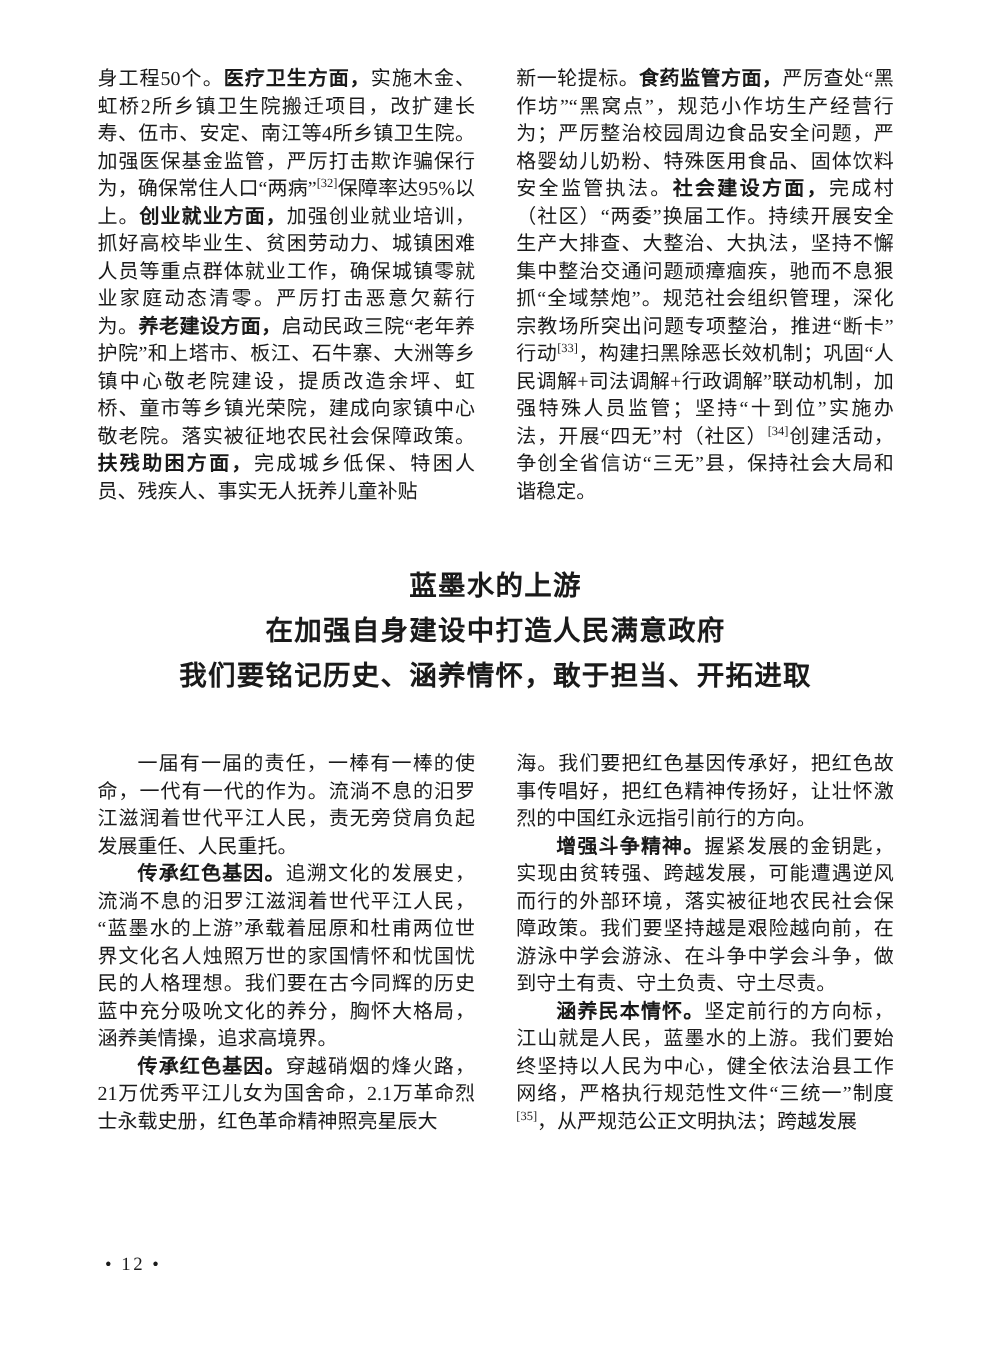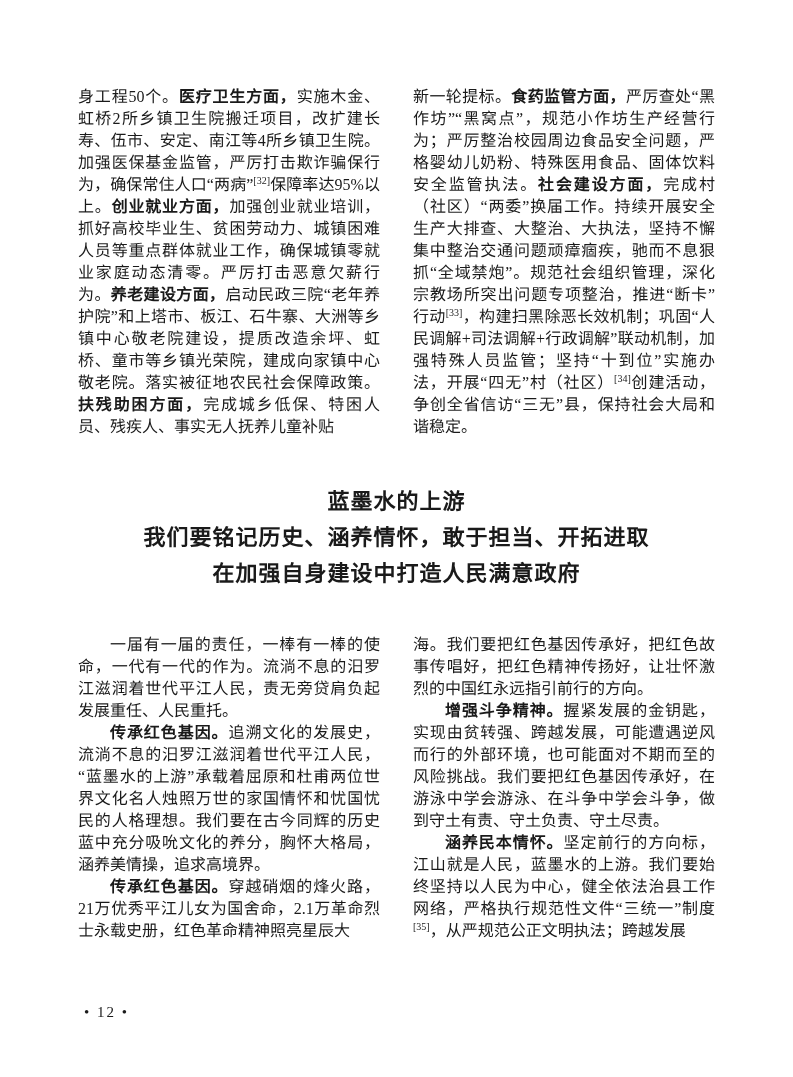--- a/index.html
+++ b/index.html
@@ -2,21 +2,21 @@
 <html lang="zh-CN"><head>
 <meta charset="utf-8">
 <style>
   html,body{margin:0;padding:0;}
   body{
     width:793px;height:1077px;background:#ffffff;color:#1a1a1a;
     font-family:"Liberation Serif","DejaVu Serif",serif;
   }
   .page{
     position:relative;width:793px;height:1077px;
-    padding:86px 78px 0 78px;box-sizing:border-box;overflow:hidden;background:#ffffff;
+    padding:53px 78px 0 78px;box-sizing:border-box;overflow:hidden;background:#ffffff;
   }
   .two-col{display:flex;gap:33px;}
   .col{
     width:302px;font-size:16px;line-height:22px;
     text-align:justify;text-justify:inter-ideograph;
   }
   .para{margin:0;text-indent:2em;}
   .cont{text-indent:0;}
   .para + .para{margin-top:0;}
   b{font-weight:700;}
@@ -34,33 +34,33 @@
     <div class="col">
       <p class="para cont"><span>身工程50个。</span><b>医疗卫生方面，</b><span>实施木金、虹桥2所乡镇卫生院搬迁项目，改扩建长寿、伍市、安定、南江等4所乡镇卫生院。加强医保基金监管，严厉打击欺诈骗保行为，确保常住人口“两病”</span><sup class="ref">[32]</sup><span>保障率达95%以上。</span><b>创业就业方面，</b><span>加强创业就业培训，抓好高校毕业生、贫困劳动力、城镇困难人员等重点群体就业工作，确保城镇零就业家庭动态清零。严厉打击恶意欠薪行为。</span><b>养老建设方面，</b><span>启动民政三院“老年养护院”和上塔市、板江、石牛寨、大洲等乡镇中心敬老院建设，提质改造余坪、虹桥、童市等乡镇光荣院，建成向家镇中心敬老院。落实被征地农民社会保障政策。</span><b>扶残助困方面，</b><span>完成城乡低保、特困人员、残疾人、事实无人抚养儿童补贴</span></p>
     </div>
     <div class="col">
       <p class="para cont"><span>新一轮提标。</span><b>食药监管方面，</b><span>严厉查处“黑作坊”“黑窝点”，规范小作坊生产经营行为；严厉整治校园周边食品安全问题，严格婴幼儿奶粉、特殊医用食品、固体饮料安全监管执法。</span><b>社会建设方面，</b><span>完成村（社区）“两委”换届工作。持续开展安全生产大排查、大整治、大执法，坚持不懈集中整治交通问题顽瘴痼疾，驰而不息狠抓“全域禁炮”。规范社会组织管理，深化宗教场所突出问题专项整治，推进“断卡”行动</span><sup class="ref">[33]</sup><span>，构建扫黑除恶长效机制；巩固“人民调解+司法调解+行政调解”联动机制，加强特殊人员监管；坚持“十到位”实施办法，开展“四无”村（社区）</span><sup class="ref">[34]</sup><span>创建活动，争创全省信访“三无”县，保持社会大局和谐稳定。</span></p>
     </div>
   </section>
 
   <header class="heading">
     <div class="h-line">蓝墨水的上游</div>
+    <div class="h-line">在加强自身建设中打造人民满意政府</div>
     <div class="h-line">我们要铭记历史、涵养情怀，敢于担当、开拓进取</div>
-    <div class="h-line">在加强自身建设中打造人民满意政府</div>
   </header>
 
   <section class="two-col">
     <div class="col">
       <p class="para"><span>一届有一届的责任，一棒有一棒的使命，一代有一代的作为。流淌不息的汨罗江滋润着世代平江人民，责无旁贷肩负起发展重任、人民重托。</span></p>
       <p class="para"><b>传承红色基因。</b><span>追溯文化的发展史，流淌不息的汨罗江滋润着世代平江人民，“蓝墨水的上游”承载着屈原和杜甫两位世界文化名人烛照万世的家国情怀和忧国忧民的人格理想。我们要在古今同辉的历史蓝中充分吸吮文化的养分，胸怀大格局，涵养美情操，追求高境界。</span></p>
       <p class="para"><b>传承红色基因。</b><span>穿越硝烟的烽火路，21万优秀平江儿女为国舍命，2.1万革命烈士永载史册，红色革命精神照亮星辰大</span></p>
     </div>
     <div class="col">
       <p class="para cont"><span>海。我们要把红色基因传承好，把红色故事传唱好，把红色精神传扬好，让壮怀激烈的中国红永远指引前行的方向。</span></p>
-      <p class="para"><b>增强斗争精神。</b><span>握紧发展的金钥匙，实现由贫转强、跨越发展，可能遭遇逆风而行的外部环境，也可能面对不期而至的风险挑战。我们要把红色基因传承好，在游泳中学会游泳、在斗争中学会斗争，做到守土有责、守土负责、守土尽责。</span></p>
+      <p class="para"><b>增强斗争精神。</b><span>握紧发展的金钥匙，实现由贫转强、跨越发展，可能遭遇逆风而行的外部环境，落实被征地农民社会保障政策。我们要坚持越是艰险越向前，在游泳中学会游泳、在斗争中学会斗争，做到守土有责、守土负责、守土尽责。</span></p>
       <p class="para"><b>涵养民本情怀。</b><span>坚定前行的方向标，江山就是人民，蓝墨水的上游。我们要始终坚持以人民为中心，健全依法治县工作网络，严格执行规范性文件“三统一”制度</span><sup class="ref">[35]</sup><span>，从严规范公正文明执法；跨越发展</span></p>
     </div>
   </section>
 
   <footer class="footer">
     <span>• 12 •</span>
   </footer>
 
 </div>
 

